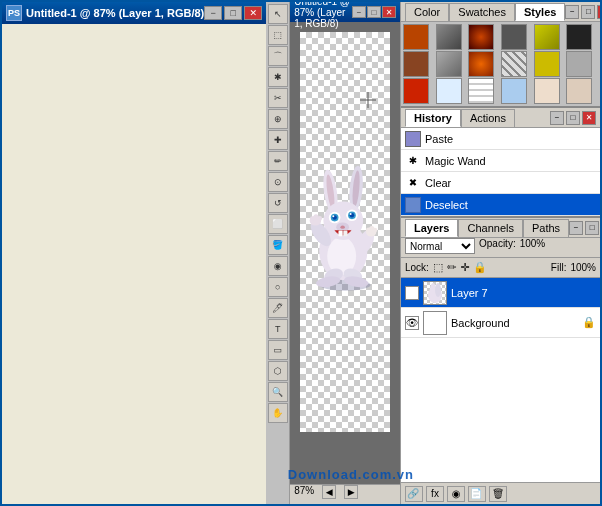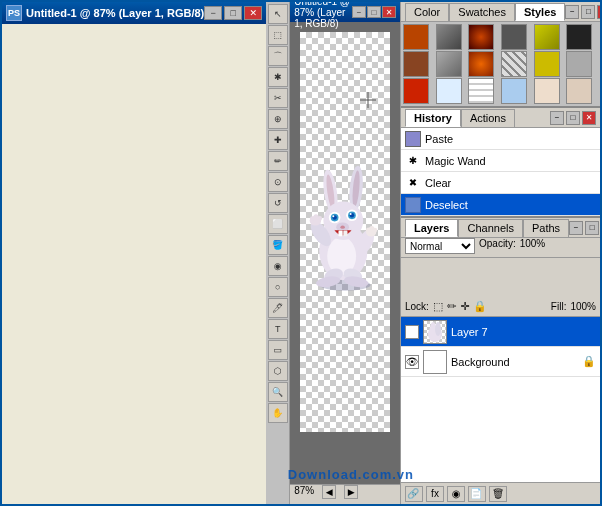--- a/index.html
+++ b/index.html
@@ -326,21 +326,20 @@
     .layers-lock-bar {
       height: 20px;
       background: #d4d0c8;
       display: flex;
       align-items: center;
       padding: 0 4px;
       gap: 4px;
       border-bottom: 1px solid #999;
       flex-shrink: 0;
       font-size: 10px;
-      margin-top: 39px;
     }
     .lock-icon-btn {
       font-size: 11px; cursor: pointer;
     }
     .layers-list {
       flex: 1;
       background: white;
       overflow: auto;
     }
     .layer-row {

